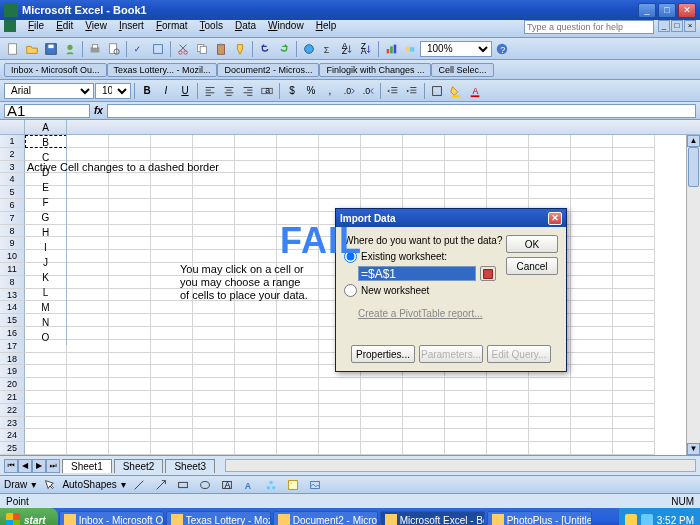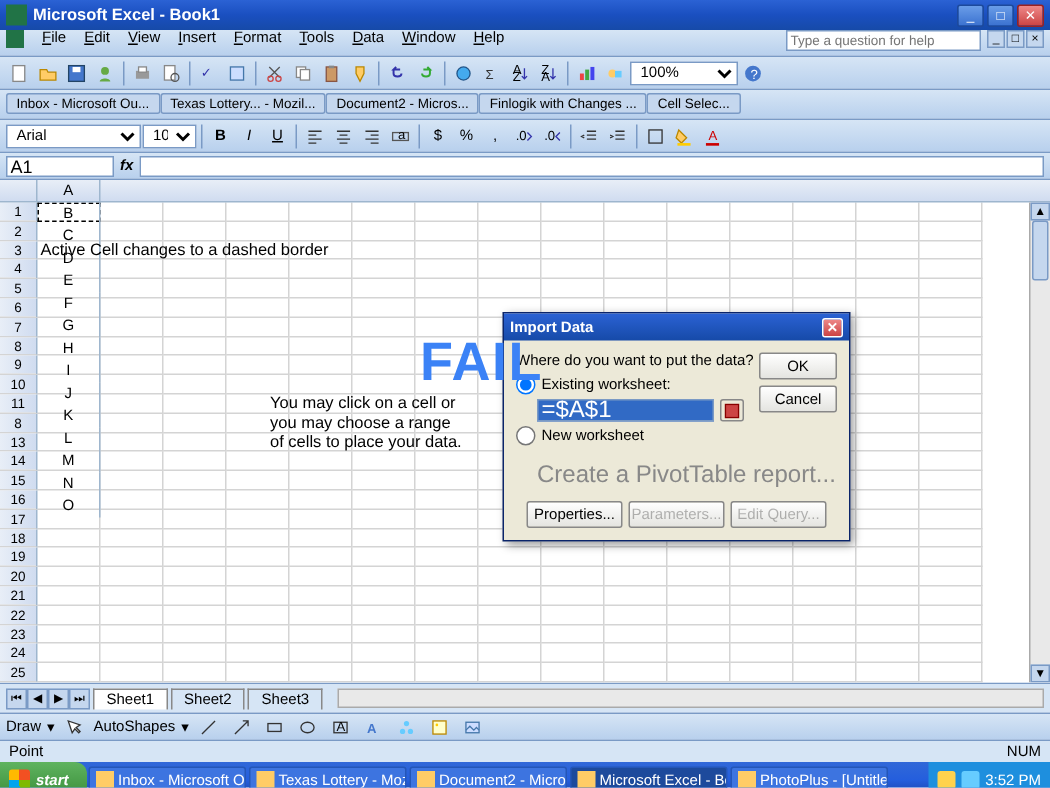--- a/index.html
+++ b/index.html
@@ -24,21 +24,21 @@
 .toolbar { background: linear-gradient(#d6e5f5,#b8d0ed); height: 22px; display: flex; align-items: center; padding: 0 4px; border-bottom: 1px solid #7a9ac5; gap: 1px; }
 .tbtn { width: 18px; height: 18px; display: flex; align-items: center; justify-content: center; border: 1px solid transparent; border-radius: 2px; }
 .tbtn svg { width: 14px; height: 14px; }
 .tsep { width: 1px; height: 16px; background: #7a9ac5; margin: 0 2px; }
 .tcombo { height: 16px; border: 1px solid #7a9ac5; background: #fff; font-size: 10px; padding: 0 2px; }
 
 .taskbar-row { background: linear-gradient(#d6e5f5,#b8d0ed); height: 20px; display: flex; align-items: center; padding: 0 4px; border-bottom: 1px solid #7a9ac5; gap: 2px; }
 .taskbar-row .task { background: #c5d7ee; border: 1px solid #7a9ac5; padding: 1px 6px; font-size: 9px; border-radius: 2px; }
 
 .formula-row { background: linear-gradient(#d6e5f5,#b8d0ed); height: 18px; display: flex; align-items: center; padding: 0 4px; border-bottom: 1px solid #7a9ac5; gap: 4px; }
-.namebox { width: 72px; height: 14px; background: #fff; border: 1px solid #7a9ac5; font-size: 12px; padding: 0 2px; }
+.namebox { width: 86px; height: 14px; background: #fff; border: 1px solid #7a9ac5; font-size: 15px; padding: 0 2px; }
 .fx { font-style: italic; font-weight: bold; font-size: 10px; }
 .fbar { flex: 1; height: 14px; background: #fff; border: 1px solid #7a9ac5; }
 
 .grid-area { position: relative; background: #fff; height: 335px; overflow: hidden; }
 .colheads { display: flex; background: linear-gradient(#e8eef7,#d0dcf0); border-bottom: 1px solid #9eb6ce; height: 15px; position: sticky; top: 0; }
 .corner { width: 25px; border-right: 1px solid #9eb6ce; }
 .ch { width: 42px; border-right: 1px solid #9eb6ce; text-align: center; font-size: 10px; line-height: 15px; }
 .rows { }
 .gr { display: flex; height: 12.8px; }
 .rh { width: 25px; background: linear-gradient(90deg,#e8eef7,#d0dcf0); border-right: 1px solid #9eb6ce; border-bottom: 1px solid #d4d4d4; text-align: center; font-size: 9px; line-height: 12.8px; }
@@ -49,23 +49,23 @@
 .fail-stamp { position: absolute; left: 280px; top: 220px; font-size: 36px; font-weight: bold; color: #3b82f6; letter-spacing: 1px; z-index: 50; pointer-events: none; }
 
 .dialog { position: absolute; left: 335px; top: 208px; width: 232px; background: #ece9d8; border: 1px solid #0a246a; box-shadow: 2px 2px 6px rgba(0,0,0,0.4); z-index: 40; }
 .dialog .dtitle { background: linear-gradient(#2b62d4,#164aa8); height: 18px; display: flex; align-items: center; padding: 0 4px; color: #fff; font-size: 10px; font-weight: bold; }
 .dialog .dtitle .sp { flex: 1; }
 .dialog .dtitle .x { width: 14px; height: 13px; background: linear-gradient(#e88,#c44); border: 1px solid #fff; border-radius: 2px; text-align: center; line-height: 11px; font-size: 9px; }
 .dialog .dbody { padding: 8px; font-size: 10px; }
 .dialog .dbody .row1 { display: flex; justify-content: space-between; align-items: flex-start; margin-bottom: 6px; }
 .dialog .dbtn { width: 52px; height: 18px; background: linear-gradient(#fff,#e4e4e0); border: 1px solid #888; border-radius: 2px; font-size: 10px; }
 .dialog .radio-row { display: flex; align-items: center; gap: 4px; margin: 3px 0; font-size: 10px; }
-.dialog .rfield { width: 118px; height: 15px; background: #fff; border: 1px solid #7a9ac5; font-size: 16px; padding: 0 2px; }
+.dialog .rfield { width: 118px; height: 15px; background: #fff; border: 1px solid #7a9ac5; font-size: 12px; padding: 0 2px; }
 .dialog .rfield.sel { background: #316ac5; color: #fff; }
-.dialog .link { color: #44a; font-size: 16px; margin: 8px 0 8px 14px; display: block; }
+.dialog .link { color: #44a; text-decoration: underline; font-size: 10px; margin: 8px 0 26px 14px; display: block; }
 .dialog .btnrow { display: flex; gap: 4px; justify-content: center; margin-top: 6px; }
 
 .sheettabs { background: #d6e5f5; height: 20px; display: flex; align-items: center; border-top: 1px solid #7a9ac5; padding: 0 4px; }
 .sheettabs .nav { display: flex; gap: 0; }
 .sheettabs .nav .n { width: 14px; height: 14px; background: #c5d7ee; border: 1px solid #7a9ac5; text-align: center; font-size: 8px; line-height: 12px; }
 .sheettabs .tab { background: #fff; border: 1px solid #888; border-bottom: none; padding: 1px 8px; margin-left: 2px; font-size: 10px; }
 .sheettabs .tab.inactive { background: #d6e5f5; }
 .sheettabs .hsb { flex: 1; margin-left: 10px; height: 13px; background: #e9e9e9; border: 1px solid #aaa; }
 
 .draw-row { background: linear-gradient(#d6e5f5,#b8d0ed); height: 18px; display: flex; align-items: center; padding: 0 4px; border-top: 1px solid #7a9ac5; gap: 4px; font-size: 10px; }

